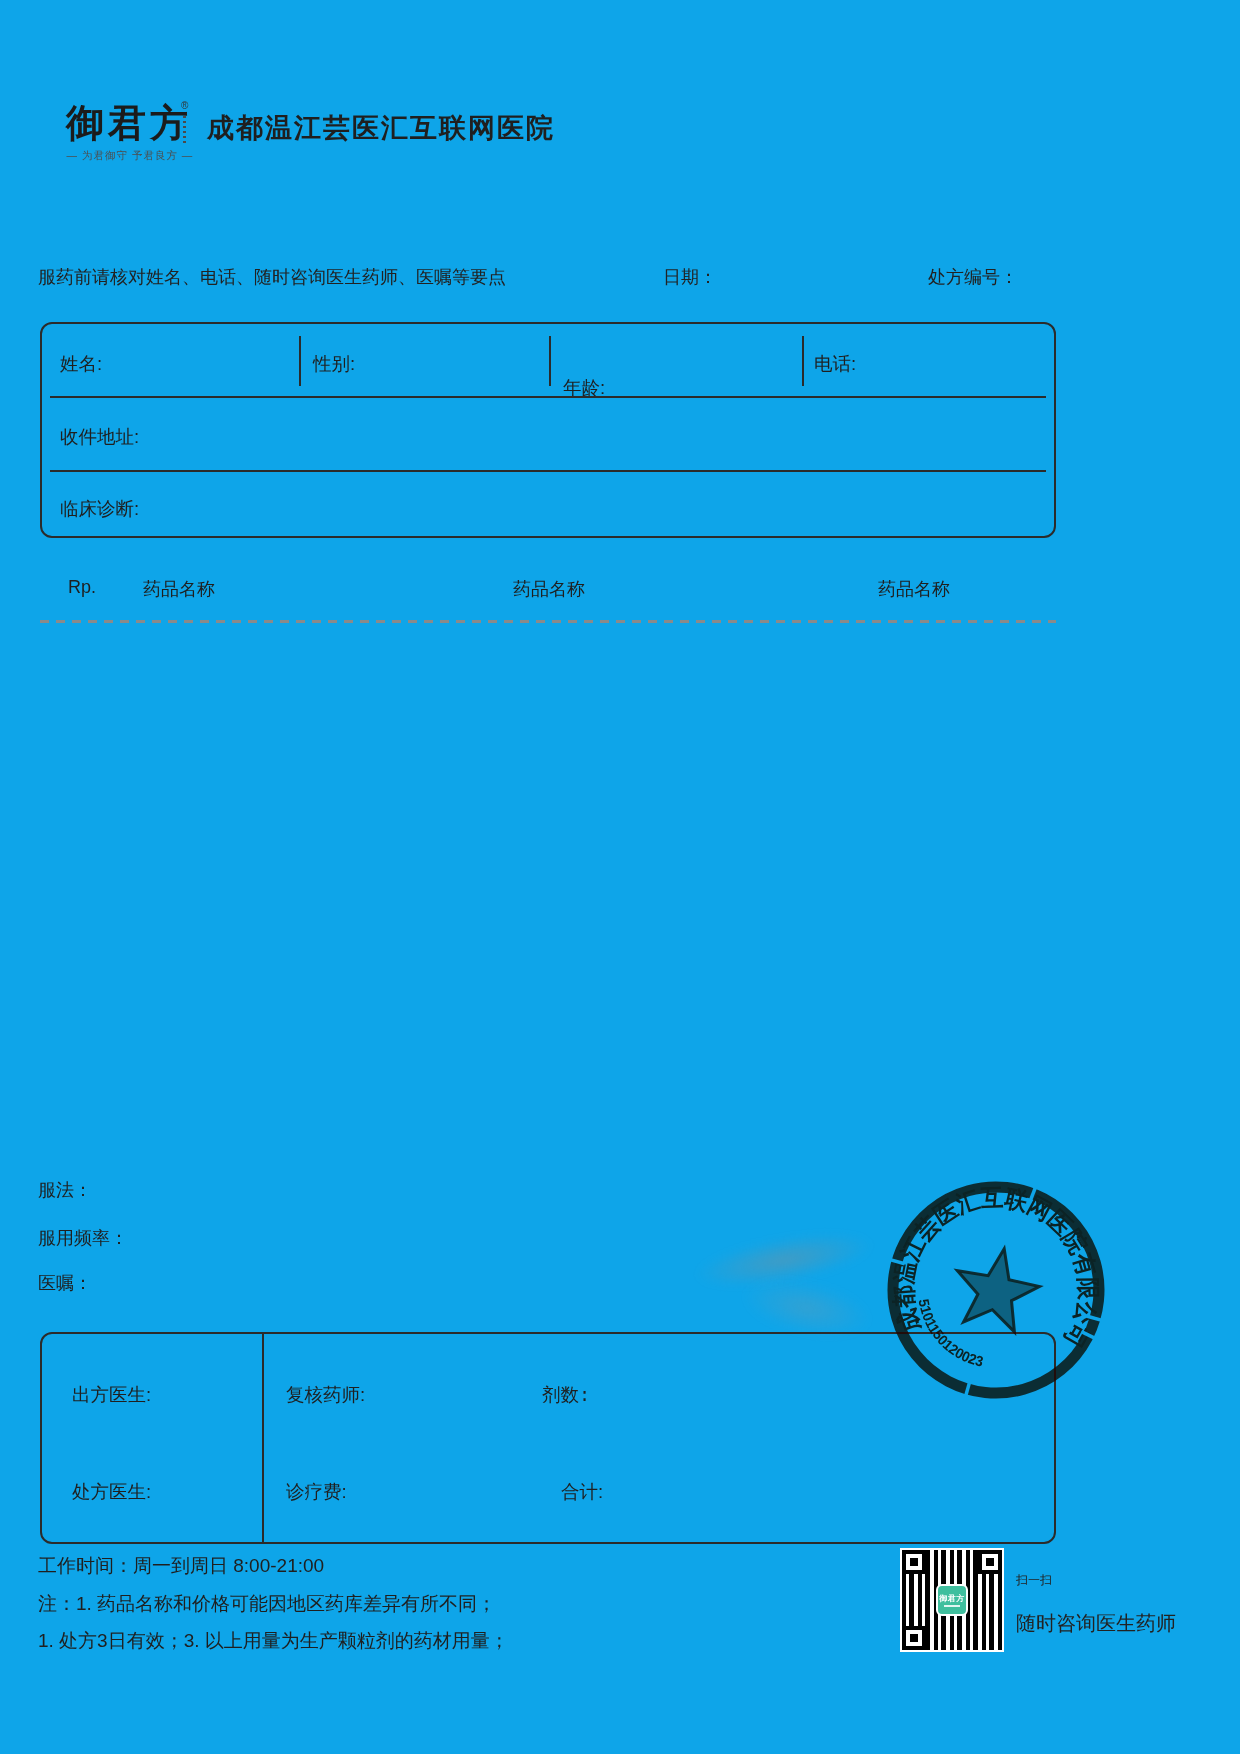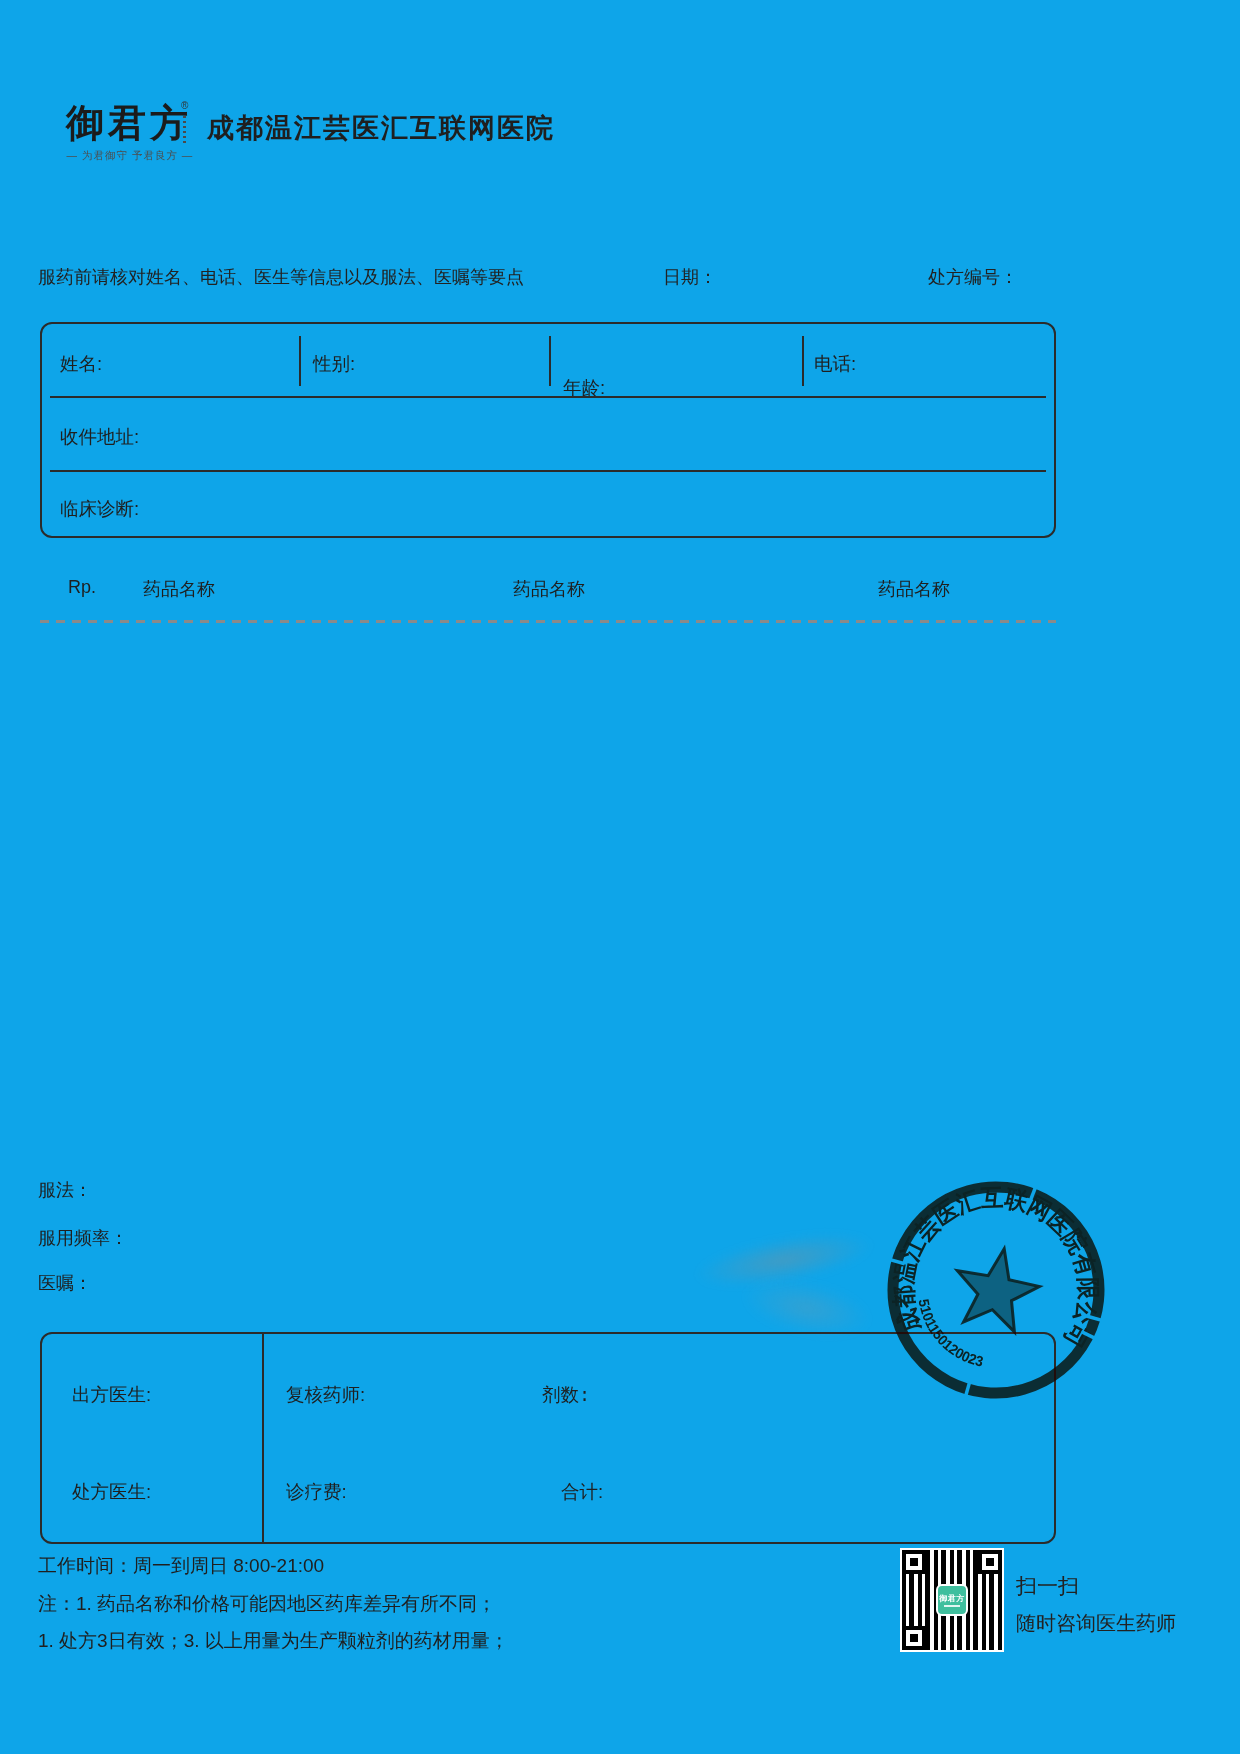--- a/index.html
+++ b/index.html
@@ -98,35 +98,35 @@
   .finder-tl { left:0; top:0; }
   .finder-tr { right:0; top:0; }
   .finder-bl { left:0; bottom:0; }
   .qr-center {
     position:absolute; left:50%; top:50%; transform:translate(-50%,-50%);
     width:32px; height:32px; border-radius:6px; border:2px solid #fff;
     display:flex; flex-direction:column; align-items:center; justify-content:center;
   }
   .qr-center-text { color:#fff; font-size:8px; font-weight:bold; letter-spacing:.5px; line-height:9px; }
   .qr-center-bar { margin-top:2px; width:16px; height:2px; background:rgba(255,255,255,.85); }
-  .scan-title { left:1016px; top:1572px; font-size:21px; color:#222; }
+  .scan-title { left:1016px; top:1572px; font-size:12px; color:#222; }
   .scan-subtitle { left:1016px; top:1610px; font-size:20px; color:#222; }
 </style>
 </head>
 <body>
 
 <div class="page">
 
   <div class="abs brand">御君方</div>
   <div class="abs brand-reg">®</div>
   <div class="abs brand-seal-mark"></div>
   <div class="abs brand-tagline">— 为君御守 予君良方 —</div>
   <div class="abs hospital-title">成都温江芸医汇互联网医院</div>
 
-  <div class="abs meta meta-notice">服药前请核对姓名、电话、医生等信息以及服法、医嘱等要点</div>
+  <div class="abs meta meta-notice">服药前请核对姓名、电话、随时咨询医生药师、医嘱等要点</div>
   <div class="abs meta meta-date">日期：</div>
   <div class="abs meta meta-rxno">处方编号：</div>
 
   <div class="abs patient-box">
     <span class="pbox-label" style="left:18px;  top:27px;">姓名:</span>
     <span class="pbox-label" style="left:271px; top:27px;">性别:</span>
     <span class="pbox-label" style="left:521px; top:27px;margin-top:24px;">年龄:</span>
     <span class="pbox-label" style="left:772px; top:27px;">电话:</span>
     <div class="pbox-vline" style="left:257px;"></div>
     <div class="pbox-vline" style="left:507px;"></div>

